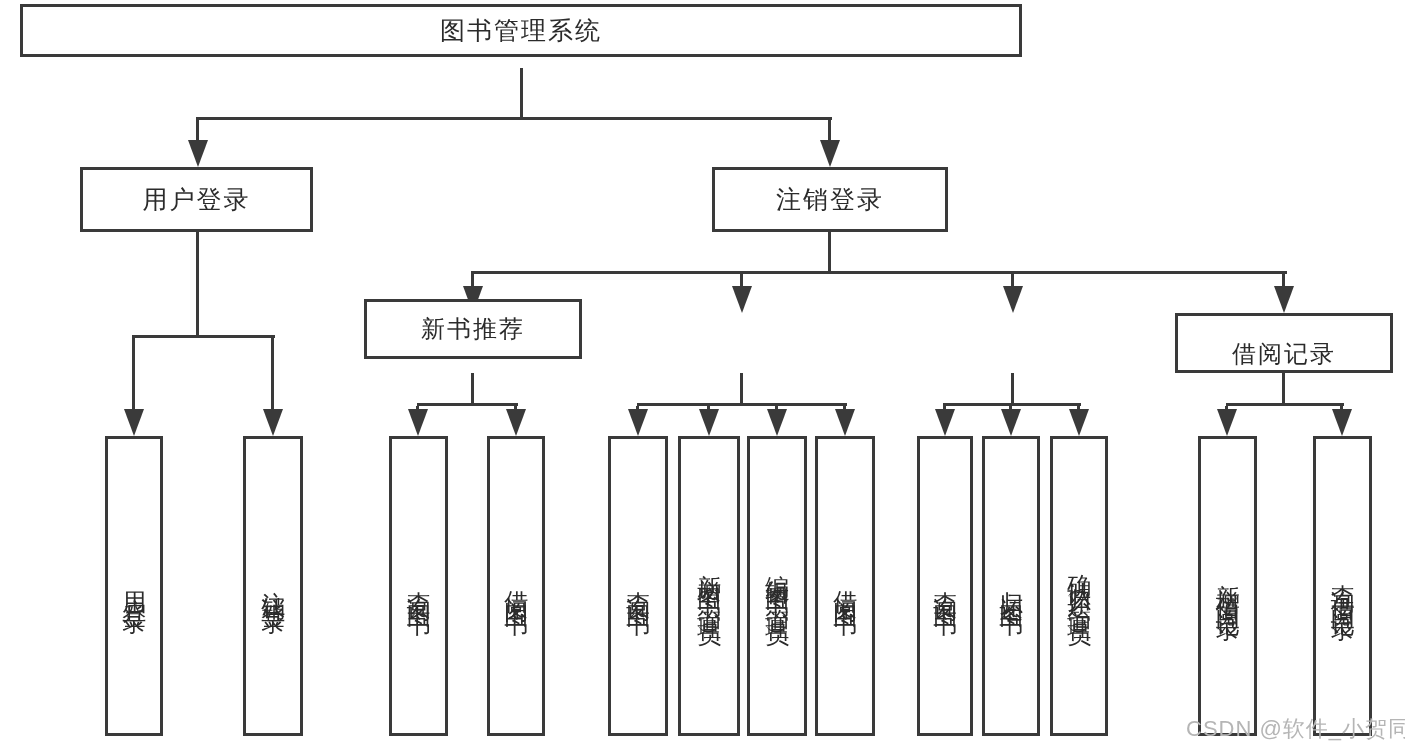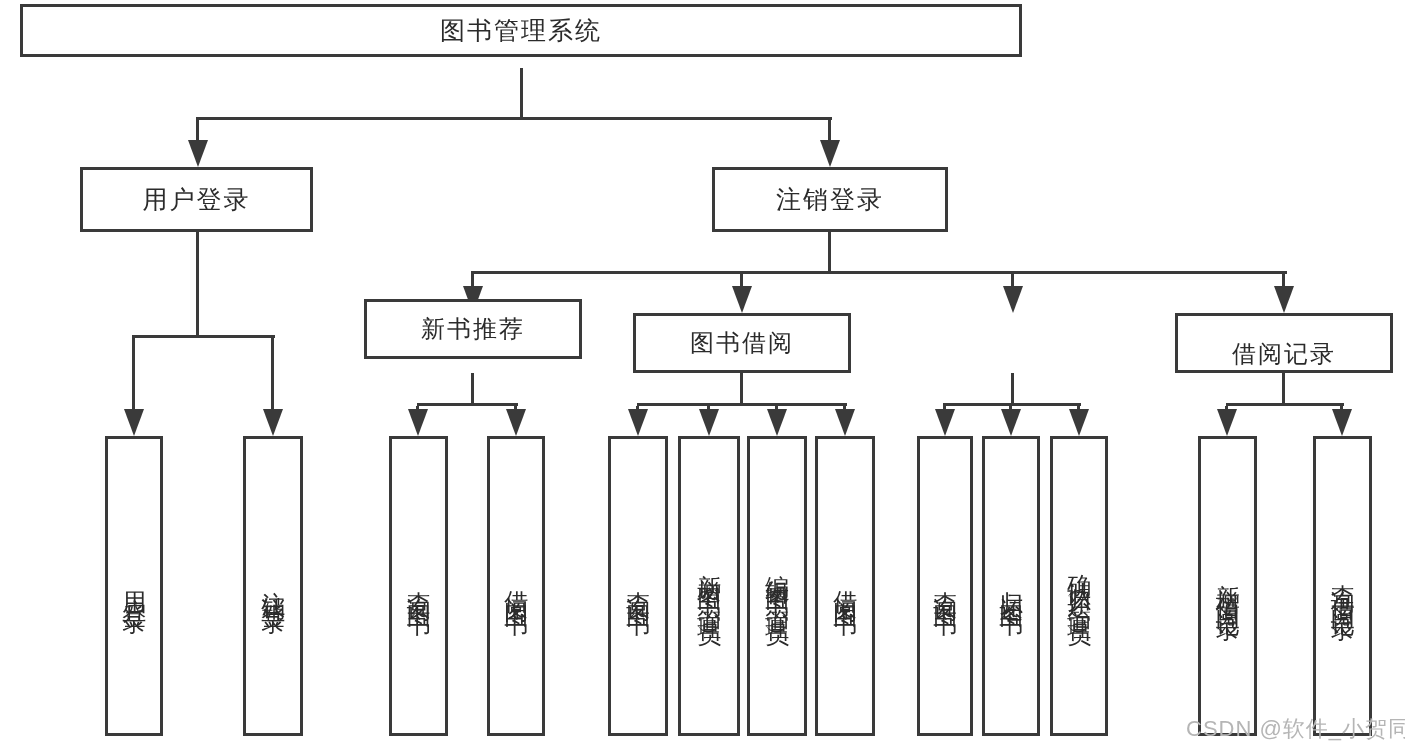--- a/index.html
+++ b/index.html
@@ -92,23 +92,20 @@
   <div class="ln" style="left:740px; top:274px; width:3px; height:12px;"></div>
   <div class="arrow" style="left:732px; top:286px;"></div>
   <div class="ln" style="left:1011px; top:274px; width:3px; height:12px;"></div>
   <div class="arrow" style="left:1003px; top:286px;"></div>
   <div class="ln" style="left:1282px; top:274px; width:3px; height:12px;"></div>
   <div class="arrow" style="left:1274px; top:286px;"></div>
 
   <div class="box l3" style="left:364px; top:299px; width:218px; height:60px;">
     <span class="h-label">新书推荐</span>
   </div>
-  <div class="box l3" style="left:633px; top:313px; width:218px; height:60px;">
-    <span class="h-label">图书借阅</span>
-  </div>
   <div class="box l3" style="left:1175px; top:313px; width:218px; height:60px;align-items:flex-end;">
     <span class="h-label">借阅记录</span>
   </div>
 
   <div class="ln" style="left:471px; top:373px; width:3px; height:30px;"></div>
   <div class="ln" style="left:417px; top:403px; width:101px; height:3px;"></div>
   <div class="ln" style="left:416px; top:406px; width:3px; height:6px;"></div>
   <div class="arrow" style="left:408px; top:409px;"></div>
   <div class="ln" style="left:514px; top:406px; width:3px; height:6px;"></div>
   <div class="arrow" style="left:506px; top:409px;"></div>

